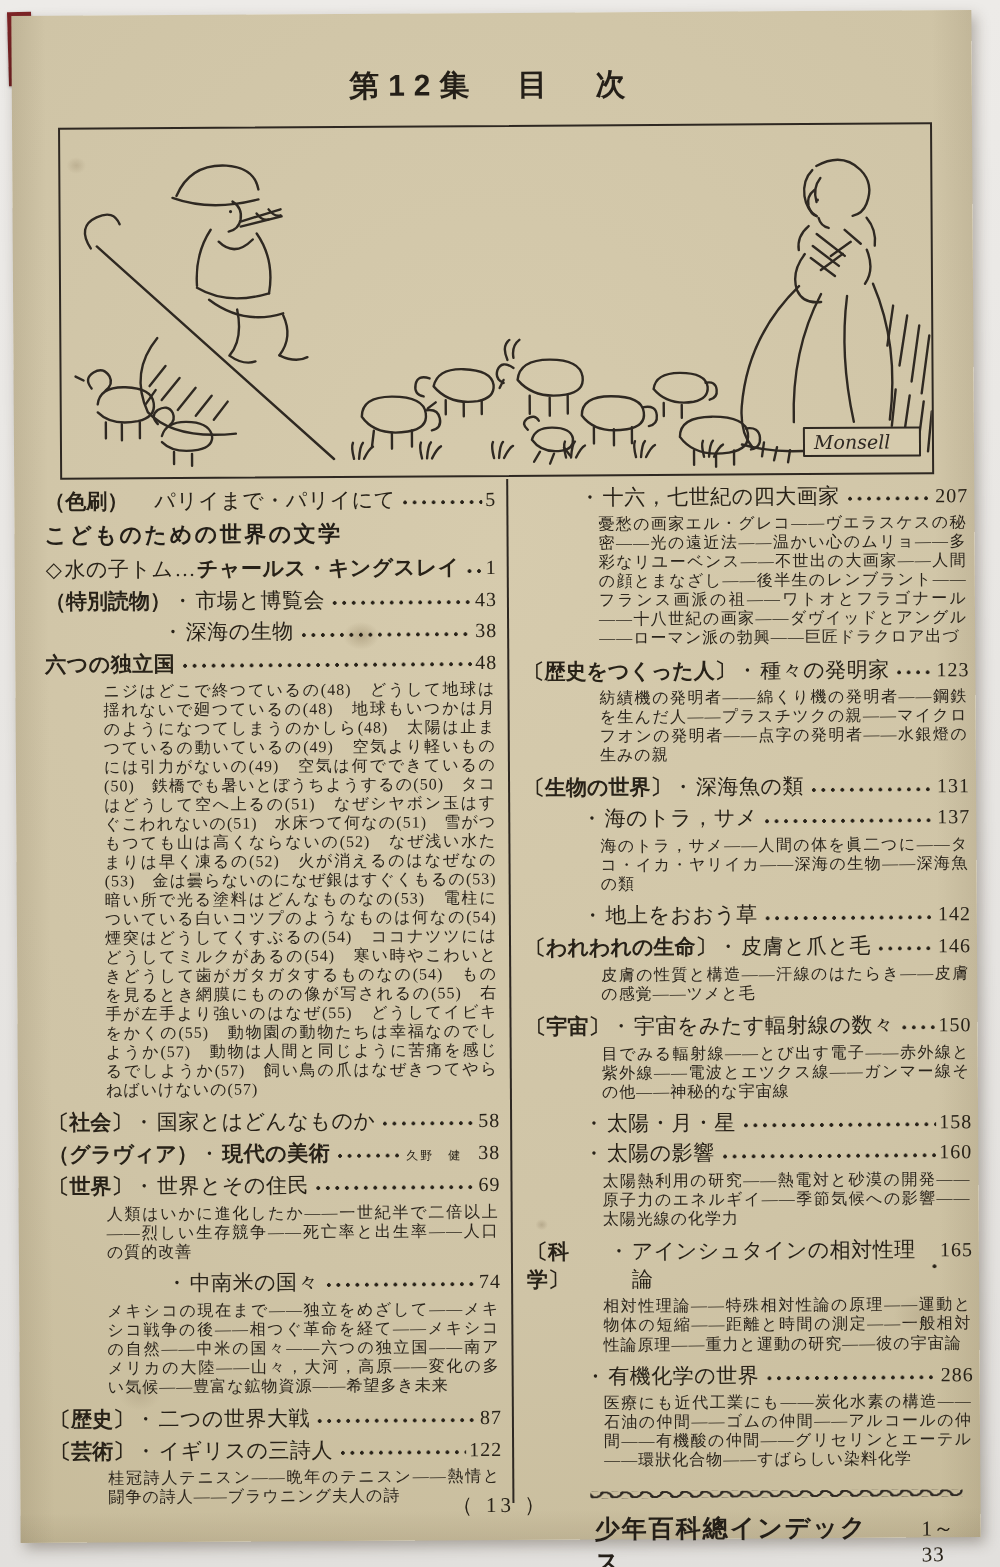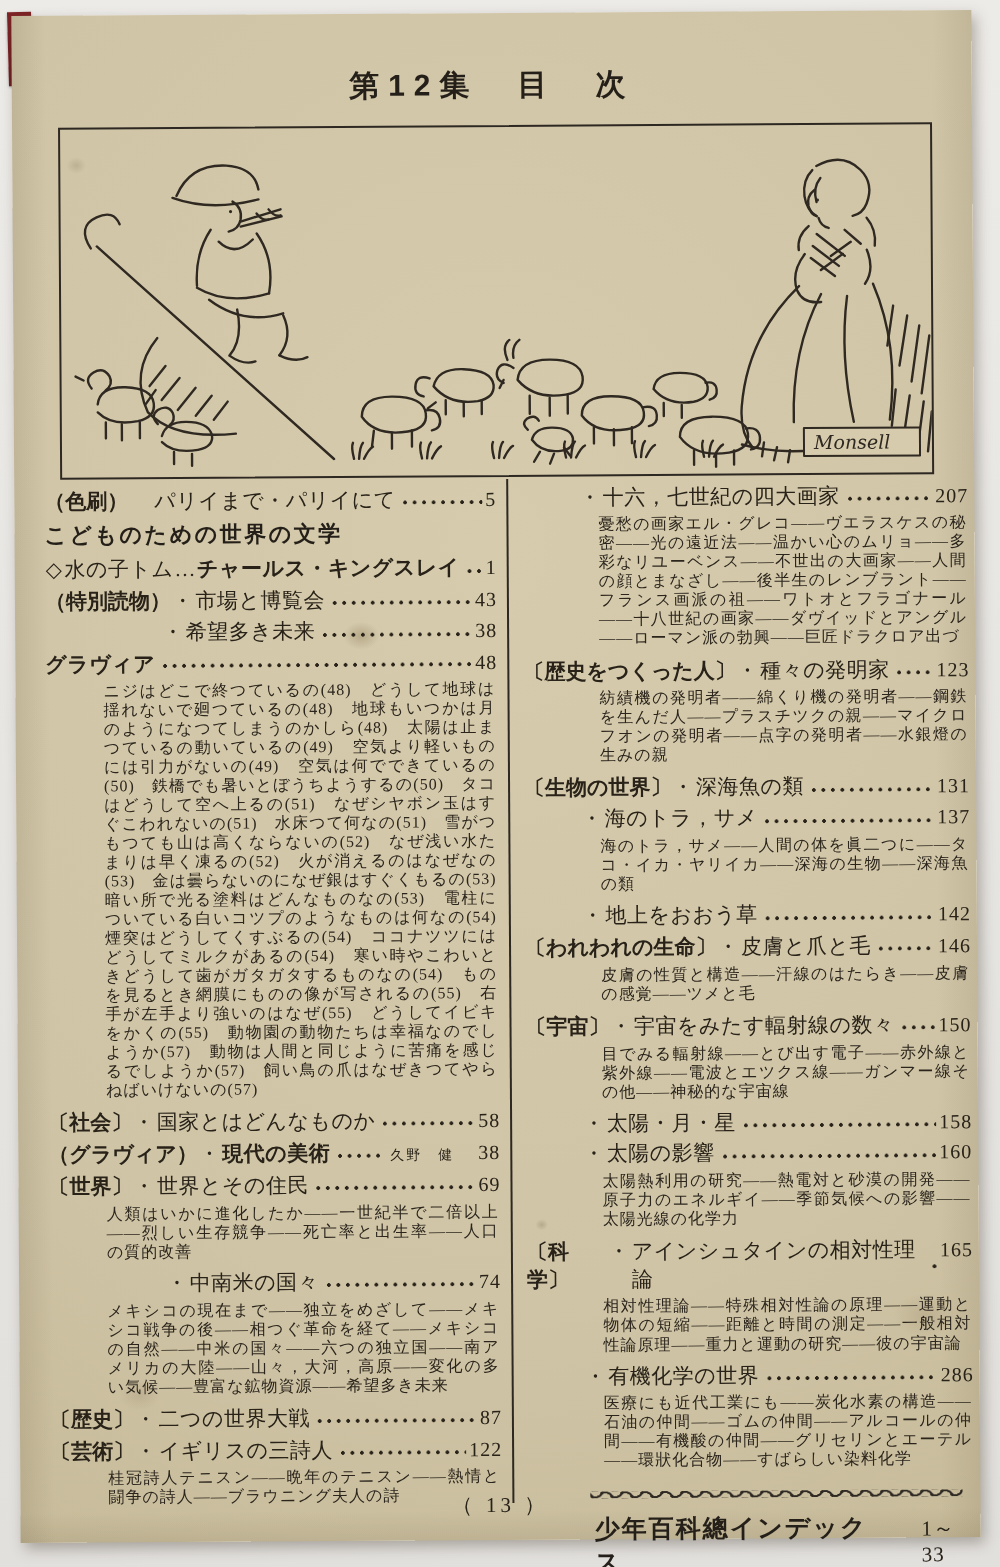--- a/index.html
+++ b/index.html
@@ -38,21 +38,21 @@
   .col-left .indent1{margin-left:116px;}
   .col-right .indent1{margin-left:56px;}
   .bracket{font-family:"Liberation Sans","DejaVu Sans",sans-serif;font-weight:700;letter-spacing:0;}
   .prefix{margin:0 2px 0 1px;}
   .bold{font-family:"Liberation Sans","DejaVu Sans",sans-serif;font-weight:700;}
   .conn{margin:0 1px;}
   .leader{flex:1 1 auto;min-width:10px;height:10px;align-self:center;margin:0 3px;
         background-image:radial-gradient(circle,#282218 1.7px,transparent 2.1px);
         background-size:9.5px 10px;background-repeat:repeat-x;background-position:2px 3px;}
   .pagenum{font-size:20px;letter-spacing:1px;}
-  .author{font-size:14px;margin:0 24px 0 4px;letter-spacing:2px;}
+  .author{font-size:12px;margin:0 16px 0 4px;letter-spacing:2px;}
   .toc-header{font-family:"Liberation Sans","DejaVu Sans",sans-serif;font-weight:700;
         font-size:22px;line-height:1.3;letter-spacing:2.5px;color:#241f18;margin:6px 0;}
   .toc-sub{font-size:16px;line-height:1.19;letter-spacing:1px;text-align:justify;
         color:#2b251c;margin:2px 2px 9px 58px;}
   .col-right .toc-sub{margin-left:76px;margin-right:2px;}
   .wave{height:7px;margin:22px 12px 8px 62px;
         background-image:
           radial-gradient(circle at 5px -1px, transparent 6px, #2e2822 6px, #2e2822 7.8px, transparent 8.2px),
           radial-gradient(circle at 5px 8px, transparent 6px, #2e2822 6px, #2e2822 7.8px, transparent 8.2px);
         background-size:20px 7px;background-position:0 0,10px 0;background-repeat:repeat-x;}
@@ -195,26 +195,26 @@
         </div>
         <div class="toc-row">
           <span class="bracket">（特別読物）</span>
           <span class="prefix">・</span>
           <span class="title">市場と博覧会</span>
           <span class="leader"></span>
           <span class="pagenum">43</span>
         </div>
         <div class="toc-row indent1">
           <span class="prefix">・</span>
-          <span class="title">希望多き未来</span>
+          <span class="title">深海の生物</span>
           <span class="leader"></span>
           <span class="pagenum">38</span>
         </div>
         <div class="toc-row">
-          <span class="title bold">グラヴィア</span>
+          <span class="title bold">六つの独立国</span>
           <span class="leader"></span>
           <span class="pagenum">48</span>
         </div>
         <div class="toc-sub">ニジはどこで終つているの(48)　どうして地球は揺れないで廻つているの(48)　地球もいつかは月のようになつてしまうのかしら(48)　太陽は止まつているの動いているの(49)　空気より軽いものには引力がないの(49)　空気は何でできているの(50)　鉄橋でも暑いとぼうちようするの(50)　タコはどうして空へ上るの(51)　なぜシヤボン玉はすぐこわれないの(51)　水床つて何なの(51)　雪がつもつても山は高くならないの(52)　なぜ浅い水たまりは早く凍るの(52)　火が消えるのはなぜなの(53)　金は曇らないのになぜ銀はすぐくもるの(53)　暗い所で光る塗料はどんなものなの(53)　電柱についている白いコツプのようなものは何なの(54)　煙突はどうしてくすぶるの(54)　ココナツツにはどうしてミルクがあるの(54)　寒い時やこわいときどうして歯がガタガタするものなの(54)　ものを見るとき網膜にものの像が写されるの(55)　右手が左手より強いのはなぜ(55)　どうしてイビキをかくの(55)　動物園の動物たちは幸福なのでしようか(57)　動物は人間と同じように苦痛を感じるでしようか(57)　飼い鳥の爪はなぜきつてやらねばいけないの(57)</div>
         <div class="toc-row">
           <span class="bracket">〔社会〕</span>
           <span class="prefix">・</span>
           <span class="title">国家とはどんなものか</span>
           <span class="leader"></span>
           <span class="pagenum">58</span>

